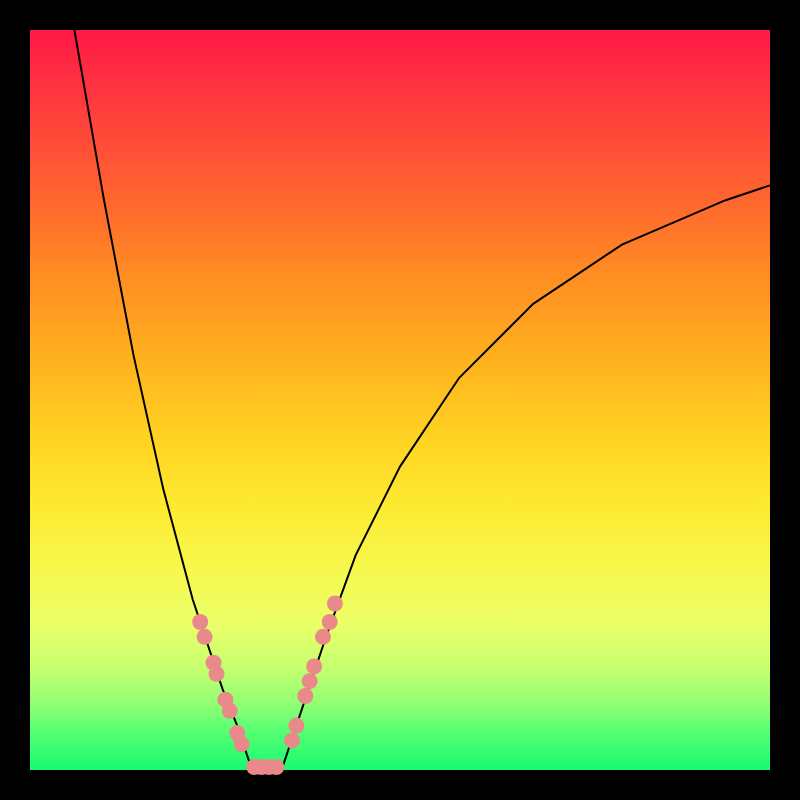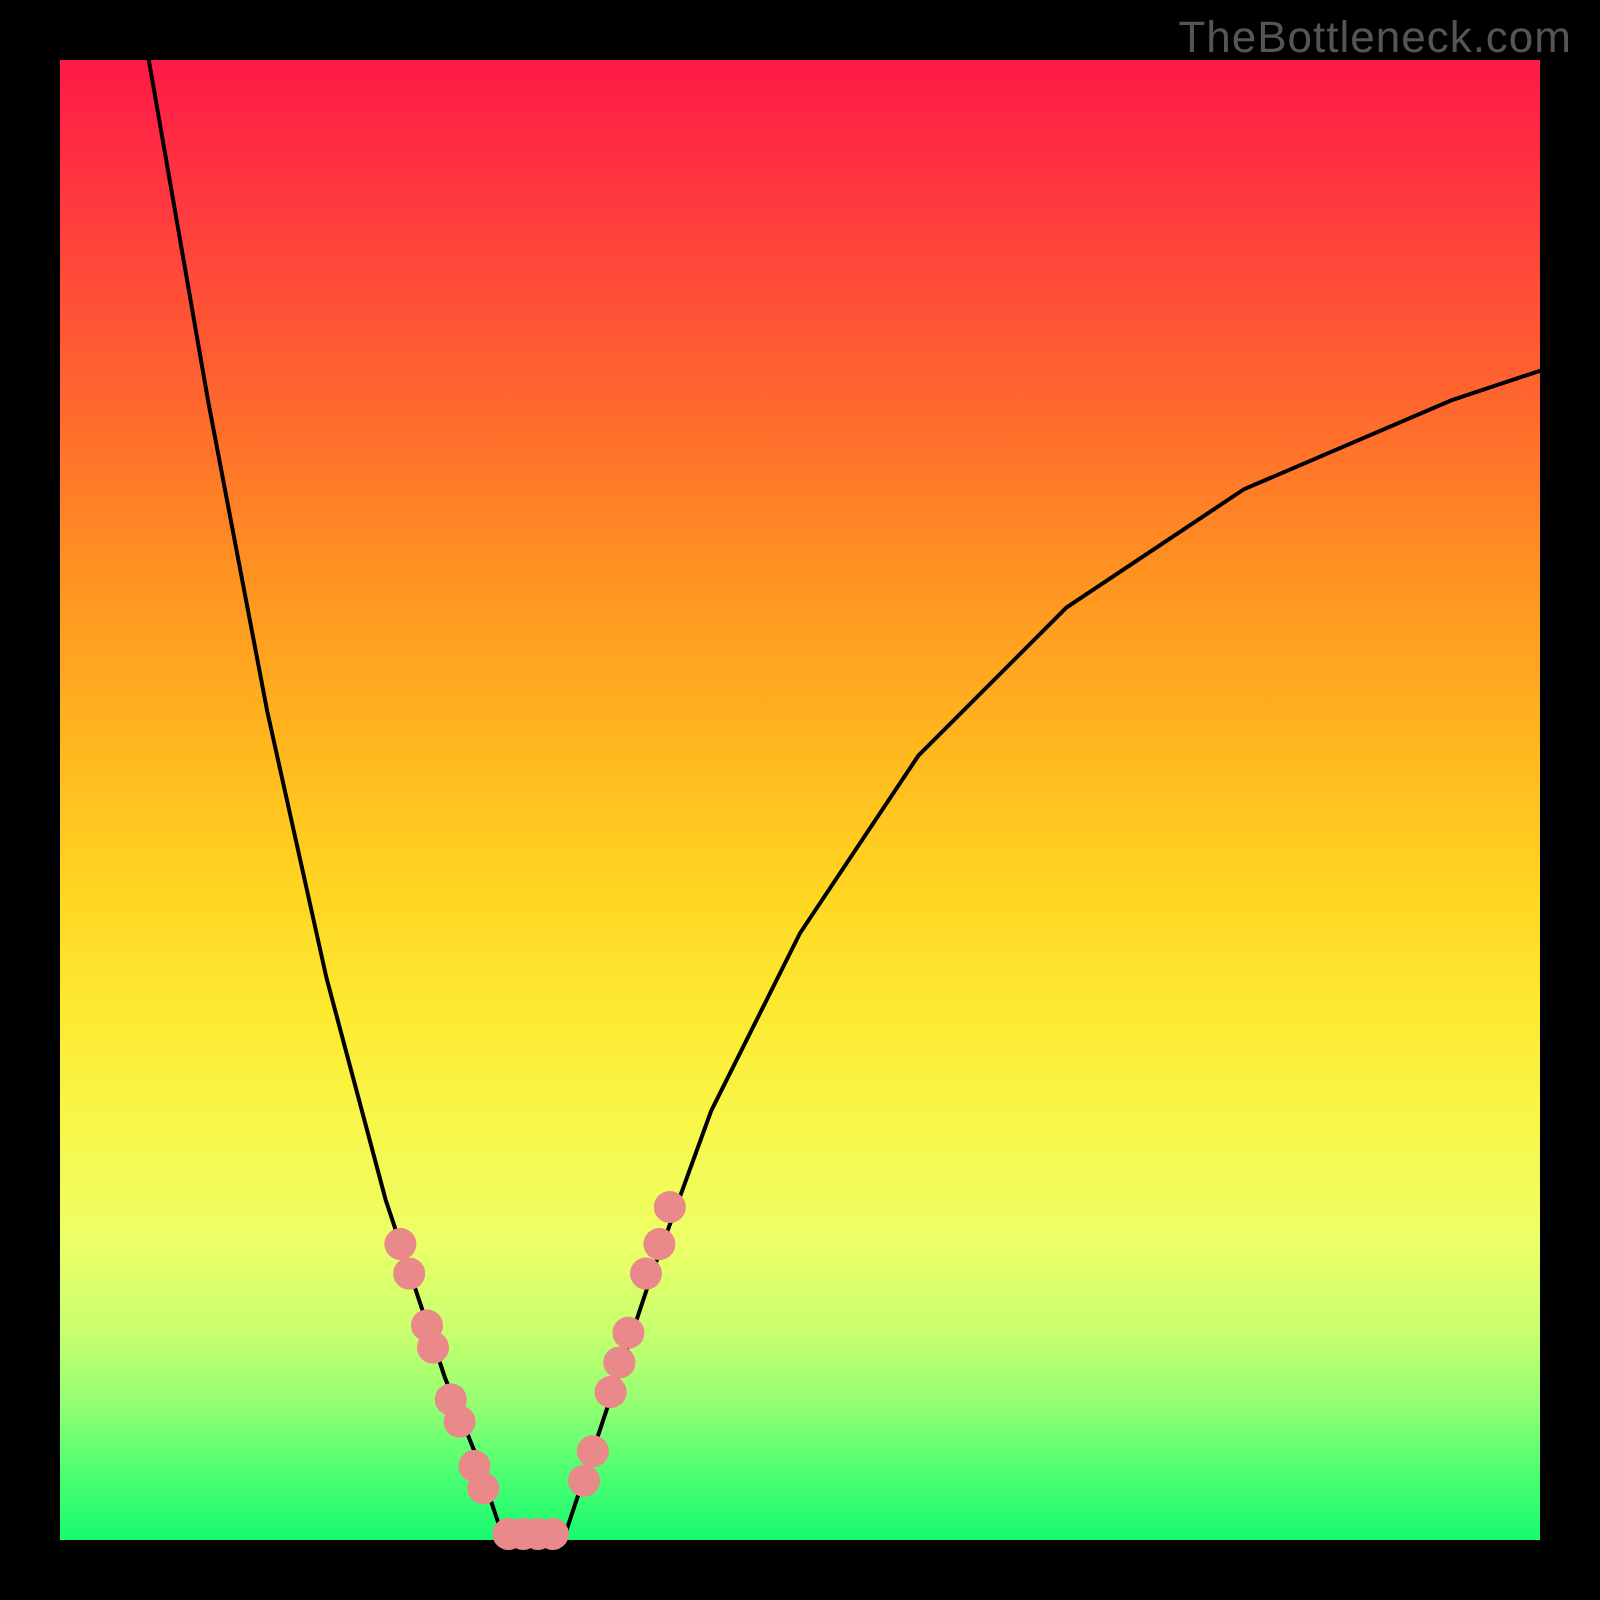--- a/index.html
+++ b/index.html
@@ -63,21 +63,20 @@
   }
   .dot {
     fill: #e98989;
     stroke: none;
   }
 </style>
 </head>
 <body>
 
 <div class="frame">
-  <div class="watermark">TheBottleneck.com</div>
 
   <div class="plot">
     <svg class="curves" viewBox="0 0 740 740">
       <path id="left-branch" class="curve" d="M44.4 0.0 L74.0 170.2 L103.6 325.6 L133.2 458.8 L162.8 569.8 L177.6 614.2 L192.4 658.6 L207.2 695.6 L214.6 717.8 L222.0 740.0 "></path>
       <path id="right-branch" class="curve" d="M251.6 740.0 L259.0 717.8 L273.8 673.4 L296.0 606.8 L325.6 525.4 L370.0 436.6 L429.2 347.8 L503.2 273.8 L592.0 214.6 L695.6 170.2 L740.0 155.4 "></path>
       <g id="dots">
           <circle class="dot" cx="170.2" cy="592.0" r="8"></circle>
           <circle class="dot" cx="174.6" cy="606.8" r="8"></circle>
           <circle class="dot" cx="183.5" cy="632.7" r="8"></circle>
           <circle class="dot" cx="186.5" cy="643.8" r="8"></circle>

